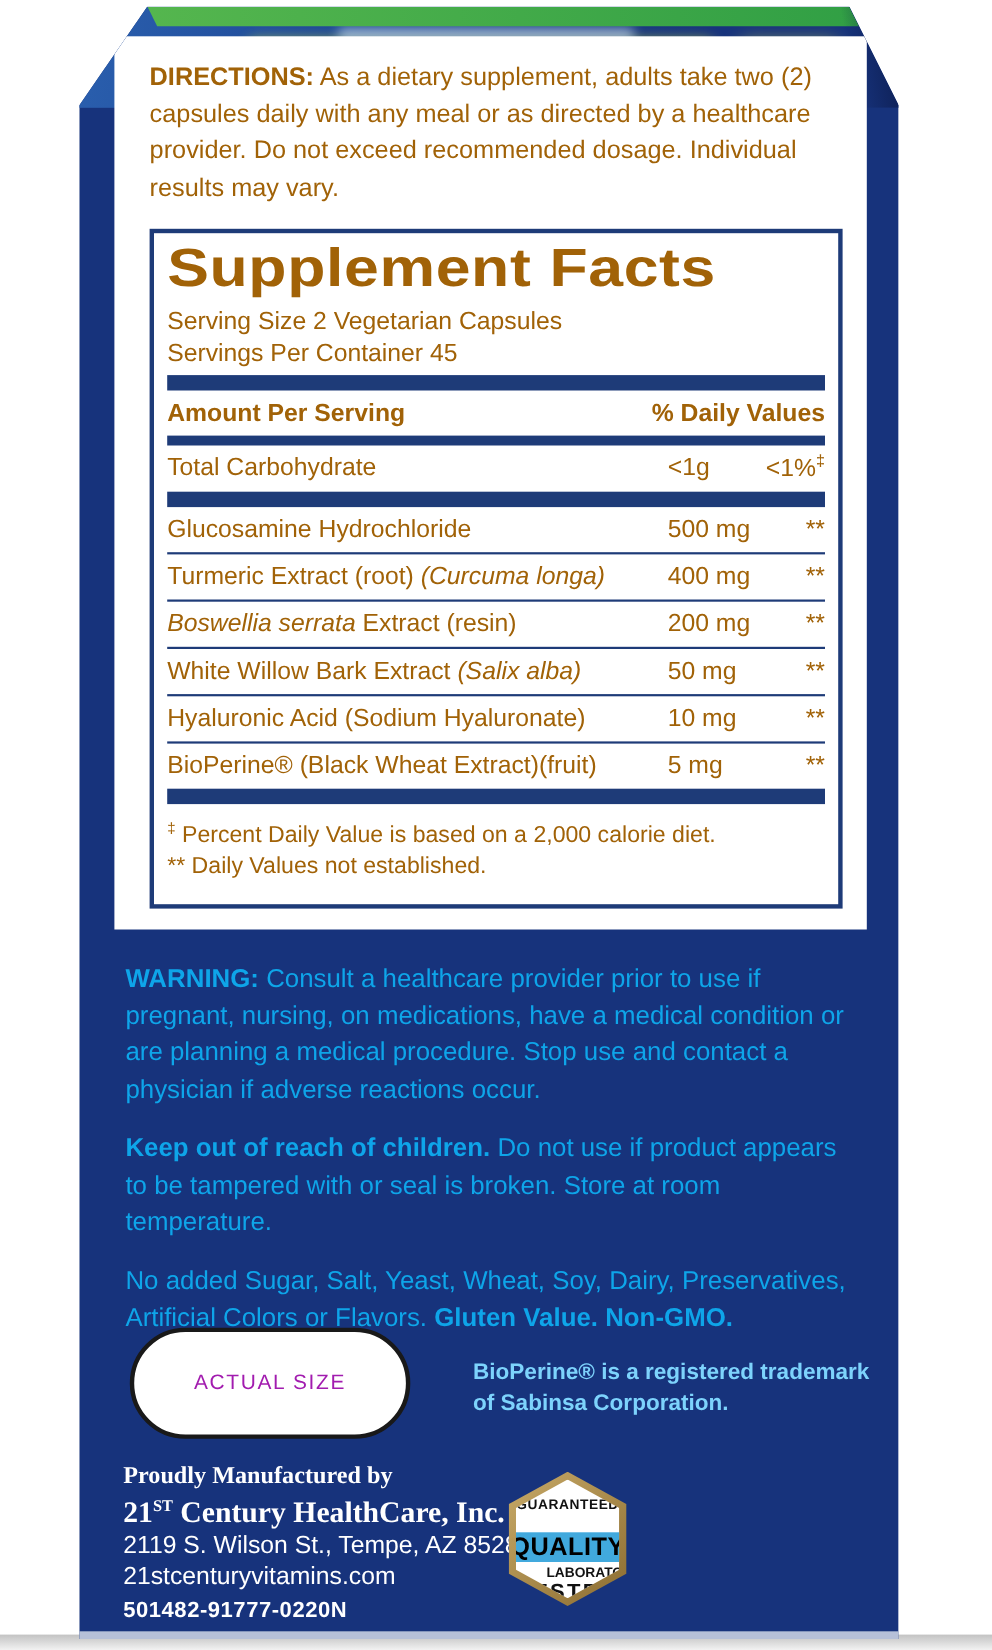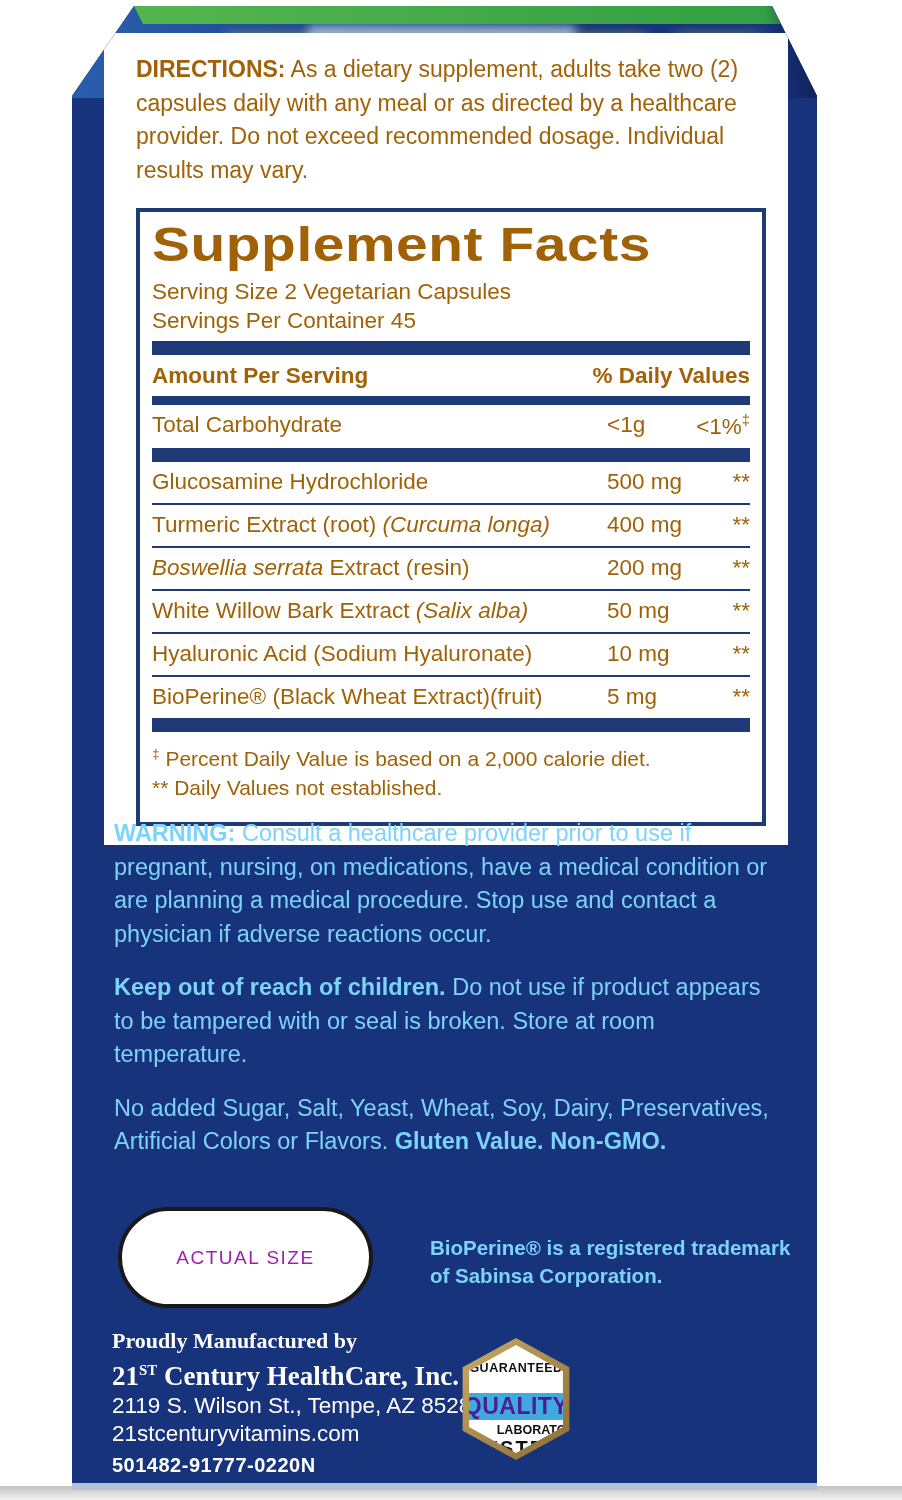--- a/index.html
+++ b/index.html
@@ -41,21 +41,21 @@
            padding:8px 0 7px;}
   .sf-row{display:flex;font-size:22.5px;padding:7px 0 8px;}
   .sf-name{flex:0 0 455px;}
   .sf-amt{flex:1;text-align:left;}
   .sf-dv{width:62px;text-align:right;}
   #sf-rows .sf-row + .sf-row{border-top:2px solid #1E3B78;align-items:center;}
   .sf-foot{font-size:21px;line-height:29px;margin:7px 0 0;}
   sup{font-size:65%;}
   .other-ing{margin:13px 0 0;font-size:23px;line-height:31.5px;width:620px;}
   
-  .blue-copy{position:absolute;left:42px;top:811px;width:670px;color:#7dd3fc;}
+  .blue-copy{position:absolute;left:42px;top:867px;width:670px;color:#0ea5e9;}
   .blue-copy p{margin:0 0 20px;font-size:23.5px;line-height:33.5px;}
   
   .pill{position:absolute;left:46px;top:1201px;width:255px;height:101px;background:#ffffff;
         border:4px solid #191919;border-radius:52px;box-sizing:border-box;
         display:flex;align-items:center;justify-content:center;
         color:#a21caf;font-size:19px;letter-spacing:1.5px;}
   .tm{position:absolute;left:358px;top:1228px;width:400px;color:#7dd3fc;
       font-size:20.5px;line-height:27.5px;font-weight:bold;}
   
   .mfr{position:absolute;left:40px;top:1322px;color:#ffffff;}
@@ -67,21 +67,21 @@
   
   .seal{position:absolute;left:386px;top:1332px;width:116px;height:122px;}
   .seal-outer{position:absolute;inset:0;
         clip-path:polygon(50% 0,96% 24%,96% 76%,50% 100%,4% 76%,4% 24%);
         background:linear-gradient(135deg,#c9ab69,#8a6b2f);}
   .seal-inner{position:absolute;inset:7px;
         clip-path:polygon(50% 0,96% 24%,96% 76%,50% 100%,4% 76%,4% 24%);
         background:#ffffff;display:flex;flex-direction:column;align-items:center;}
   .seal-l1{margin-top:16px;font-size:12.5px;font-weight:bold;letter-spacing:.5px;color:#111111;}
   .seal-band{margin-top:18px;width:100%;height:30px;background:#41A9DD;display:flex;
-        align-items:center;justify-content:center;color:#4c1d95;font-size:23px;
+        align-items:center;justify-content:center;color:#000000;font-size:23px;
         font-weight:bold;letter-spacing:.5px;}
   .seal-l3{margin-top:3px;font-size:12.5px;font-weight:bold;color:#111111;margin-left:48px;}
   .seal-l4{font-size:20px;font-weight:bold;letter-spacing:2px;color:#111111;}
 </style>
 </head>
 <body>
 
 <div class="screen">
 
   <div class="floor"></div>

